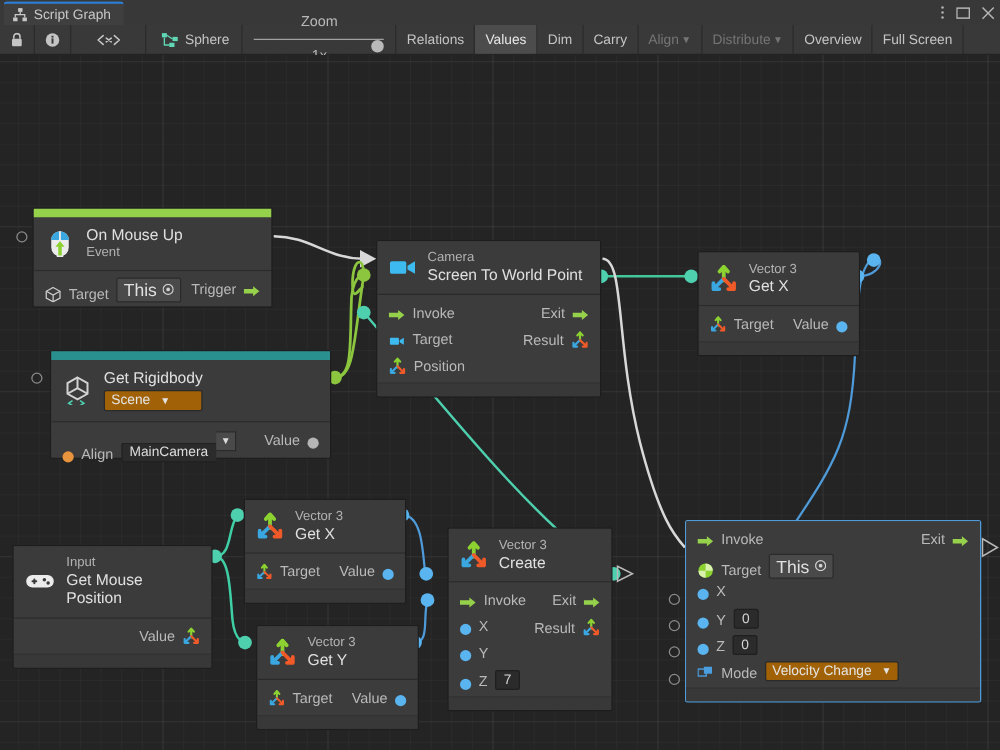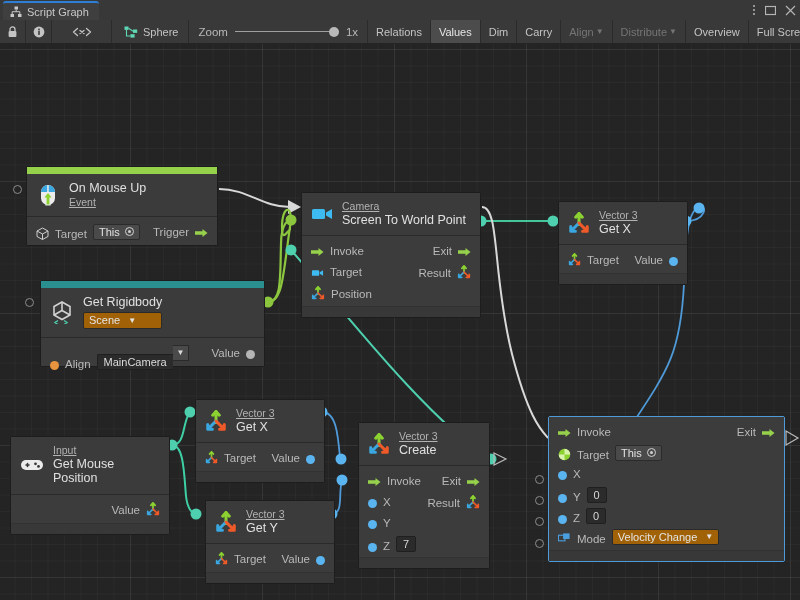--- a/index.html
+++ b/index.html
@@ -40,21 +40,21 @@
   .tb-btn {
     display: flex; align-items: center; justify-content: center;
     padding: 0 8px; border-right: 1px solid #2b2b2b;
     color: #c4c4c4; white-space: nowrap;
   }
   .tb-btn.icon { min-width: 26px; }
   .tb-btn.wide { min-width: 60px; }
   .tb-btn.active { background: #4c4c4c; color: #e6e6e6; }
   .tb-btn.dim { color: #757575; }
   .obj-field { display: flex; align-items: center; gap: 5px; padding: 0 10px 0 12px; }
-  .zoom-group { display: flex; align-items: center; gap: 7px; padding: 0 9px; }
+  .zoom-group { display: flex; align-items: center; gap: 7px; padding: 0 9px; flex-direction: column; }
   .zoom-slider { position: relative; width: 104px; height: 12px; display: flex; align-items: center; }
   .zoom-track { width: 100%; height: 1px; background: #a0a0a0; }
   .zoom-knob {
     position: absolute; right: 0; top: 1px;
     width: 10px; height: 10px; border-radius: 50%; background: #b9b9b9;
   }
   .caret { font-size: 8px; margin-left: 2px; }
 
   
   .canvas {
@@ -82,21 +82,21 @@
   }
   .node.selected { border: 1px solid #4f9ad8; }
   .accent { height: 7px; width: 100%; }
   .node-head {
     display: flex; align-items: center; gap: 9px;
     padding: 7px 10px 8px 9px;
     background: #3b3b3b;
     border-bottom: 1px solid #2a2a2a;
   }
   .node-head .titles { display: flex; flex-direction: column; gap: 1px; line-height: 1.15; }
-  .sub { font-size: 10.5px; color: #b2b2b2; text-decoration: underline; }
+  .sub { font-size: 10.5px; color: #b2b2b2; }
   .main-title { font-size: 12.5px; color: #e0e0e0; }
   .node-body { background: #3c3c3c; padding: 4px 0 3px; }
   .node-foot { height: 11px; background: #383838; border-top: 1px solid #323232; }
 
   .row {
     display: flex; align-items: center; justify-content: space-between;
     height: 21px; padding: 0 9px; position: relative;
   }
   .row .left, .row .right { display: flex; align-items: flex-end; gap: 6px; }
   .lbl { color: #b9b9b9; font-size: 11.5px; }
@@ -124,21 +124,21 @@
     padding: 1px 4px; min-height: 16px; display: inline-flex; align-items: center;
     color: #dcdcdc; font-size: 8px;
   }
   .dd-val {
     background: #2b2b2b; border: 1px solid #1f1f1f; border-right: none; border-radius: 2px 0 0 2px;
     padding: 1px 6px; font-size: 11px; color: #dcdcdc; min-height: 16px;
     display: inline-flex; align-items: center; margin-top: 19px;
   }
   .target-this {
     background: #4a4a4a; border: 1px solid #2b2b2b; border-radius: 2px;
-    padding: 1px 5px; font-size: 11px; color: #e0e0e0;
+    padding: 1px 5px; font-size: 14px; color: #e0e0e0;
     display: inline-flex; align-items: center; gap: 5px; min-height: 16px;
   }
 
   
   .loose-port {
     position: absolute; width: 9px; height: 9px; border-radius: 50%;
     border: 1px solid #8c8c8c; background: transparent;
   }
 
   svg.icn { display: block; }

